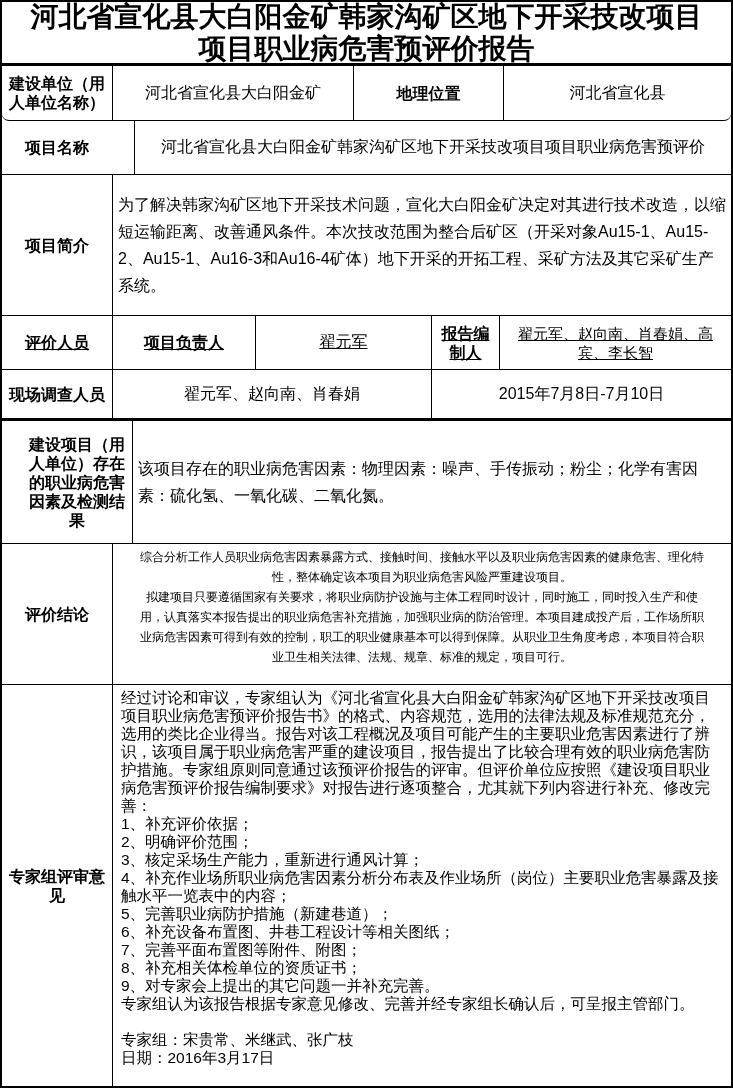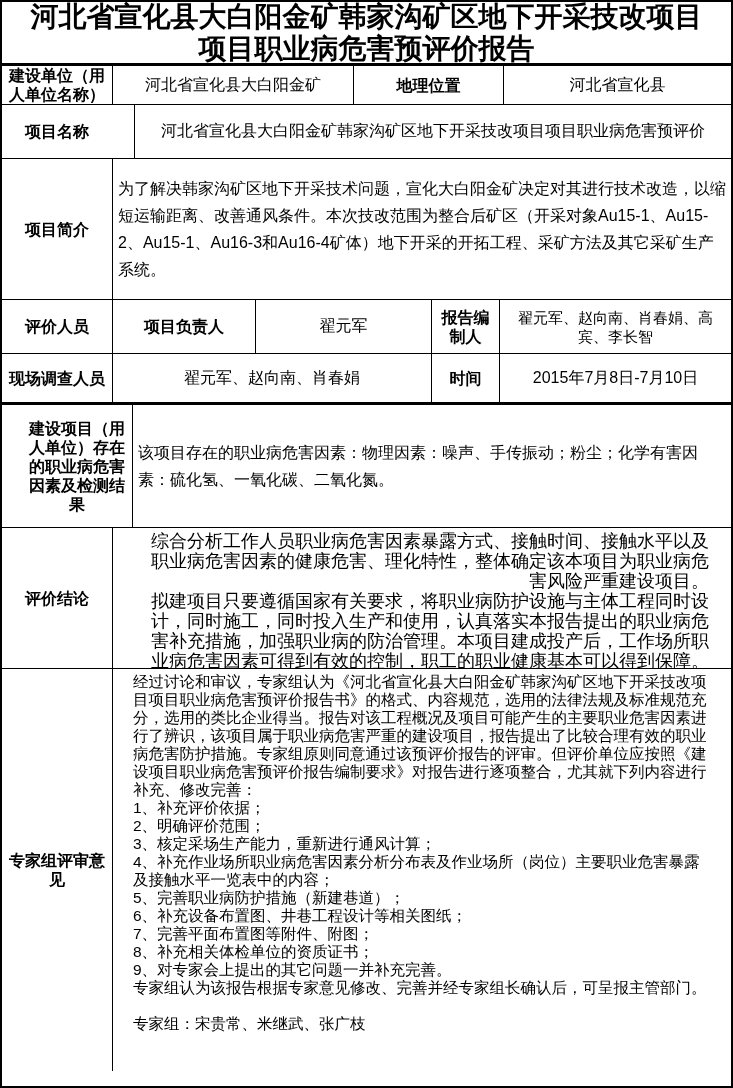--- a/index.html
+++ b/index.html
@@ -29,36 +29,36 @@
   }
   .ctr { justify-content:center; text-align:center; }
   .txt { font-size:16px; }
   .w-label { width:110px; flex:0 0 110px; }
   .w-240 { width:241px; flex:0 0 241px; }
   .w-150 { width:150px; flex:0 0 150px; }
   .w-143 { width:143px; flex:0 0 143px; }
   .w-176 { width:176px; flex:0 0 176px; }
   .w-68  { width:68px;  flex:0 0 68px; }
   .grow  { flex:1 1 auto; }
-  .h-r1 { height:39px; }
+  .h-r1 { height:55px;border-radius:7px; }
   .h-r2 { height:54px;gap:22px; }
   .h-r3 { height:141px; }
-  .h-r4 { height:54px; }
+  .h-r4 { height:54px;text-decoration:underline; }
   .h-r5 { height:51px; }
   .h-r6 { height:123px;padding-left:20px; }
   .h-r7 { height:141px; }
   .h-r8 { height:402px; }
   .para { line-height:27px; text-align:left; }
   .concl-body {
-    display:block; font-size:18px; line-height:20px; text-align:right;
+    display:block; font-size:12px; line-height:20px; text-align:center;
     padding:3px 22px;
   }
   .expert-body {
     display:block; font-size:15.5px; line-height:18px; text-align:left;
-    padding:4px 20px; align-items:flex-start;
+    padding:4px 8px; align-items:flex-start;
   }
   .spacer-line { height:18px; }
 </style>
 </head>
 <body>
 
 <div class="doc">
 
   <div class="title">河北省宣化县大白阳金矿韩家沟矿区地下开采技改项目项目职业病危害预评价报告</div>
 
@@ -83,21 +83,20 @@
     <div class="cell lbl w-label">评价人员</div>
     <div class="cell lbl w-143">项目负责人</div>
     <div class="cell txt ctr w-176">翟元军</div>
     <div class="cell lbl w-68">报告编制人</div>
     <div class="cell txt ctr grow" style="font-size:15px; line-height:19px;">翟元军、赵向南、肖春娟、高宾、李长智</div>
   </div>
 
   <div class="row h-r5 thick">
     <div class="cell lbl w-label">现场调查人员</div>
     <div class="cell txt ctr" style="width:319px; flex:0 0 319px;">翟元军、赵向南、肖春娟</div>
-    <div class="cell lbl w-68">时间</div>
     <div class="cell txt ctr grow">2015年7月8日-7月10日</div>
   </div>
 
   <div class="row h-r6">
     <div class="cell lbl w-label">建设项目（用人单位）存在的职业病危害因素及检测结果</div>
     <div class="cell txt para grow">该项目存在的职业病危害因素：物理因素：噪声、手传振动；粉尘；化学有害因素：硫化氢、一氧化碳、二氧化氮。</div>
   </div>
 
   <div class="row h-r7">
     <div class="cell lbl w-label">评价结论</div>
@@ -116,16 +115,17 @@
       <div>3、核定采场生产能力，重新进行通风计算；</div>
       <div>4、补充作业场所职业病危害因素分析分布表及作业场所（岗位）主要职业危害暴露及接触水平一览表中的内容；</div>
       <div>5、完善职业病防护措施（新建巷道）；</div>
       <div>6、补充设备布置图、井巷工程设计等相关图纸；</div>
       <div>7、完善平面布置图等附件、附图；</div>
       <div>8、补充相关体检单位的资质证书；</div>
       <div>9、对专家会上提出的其它问题一并补充完善。</div>
       <div>专家组认为该报告根据专家意见修改、完善并经专家组长确认后，可呈报主管部门。</div>
       <div class="spacer-line"></div>
       <div>专家组：宋贵常、米继武、张广枝</div>
+      <div>日期：2016年3月17日</div>
     </div>
   </div>
 
 </div>
 
 </body></html>

